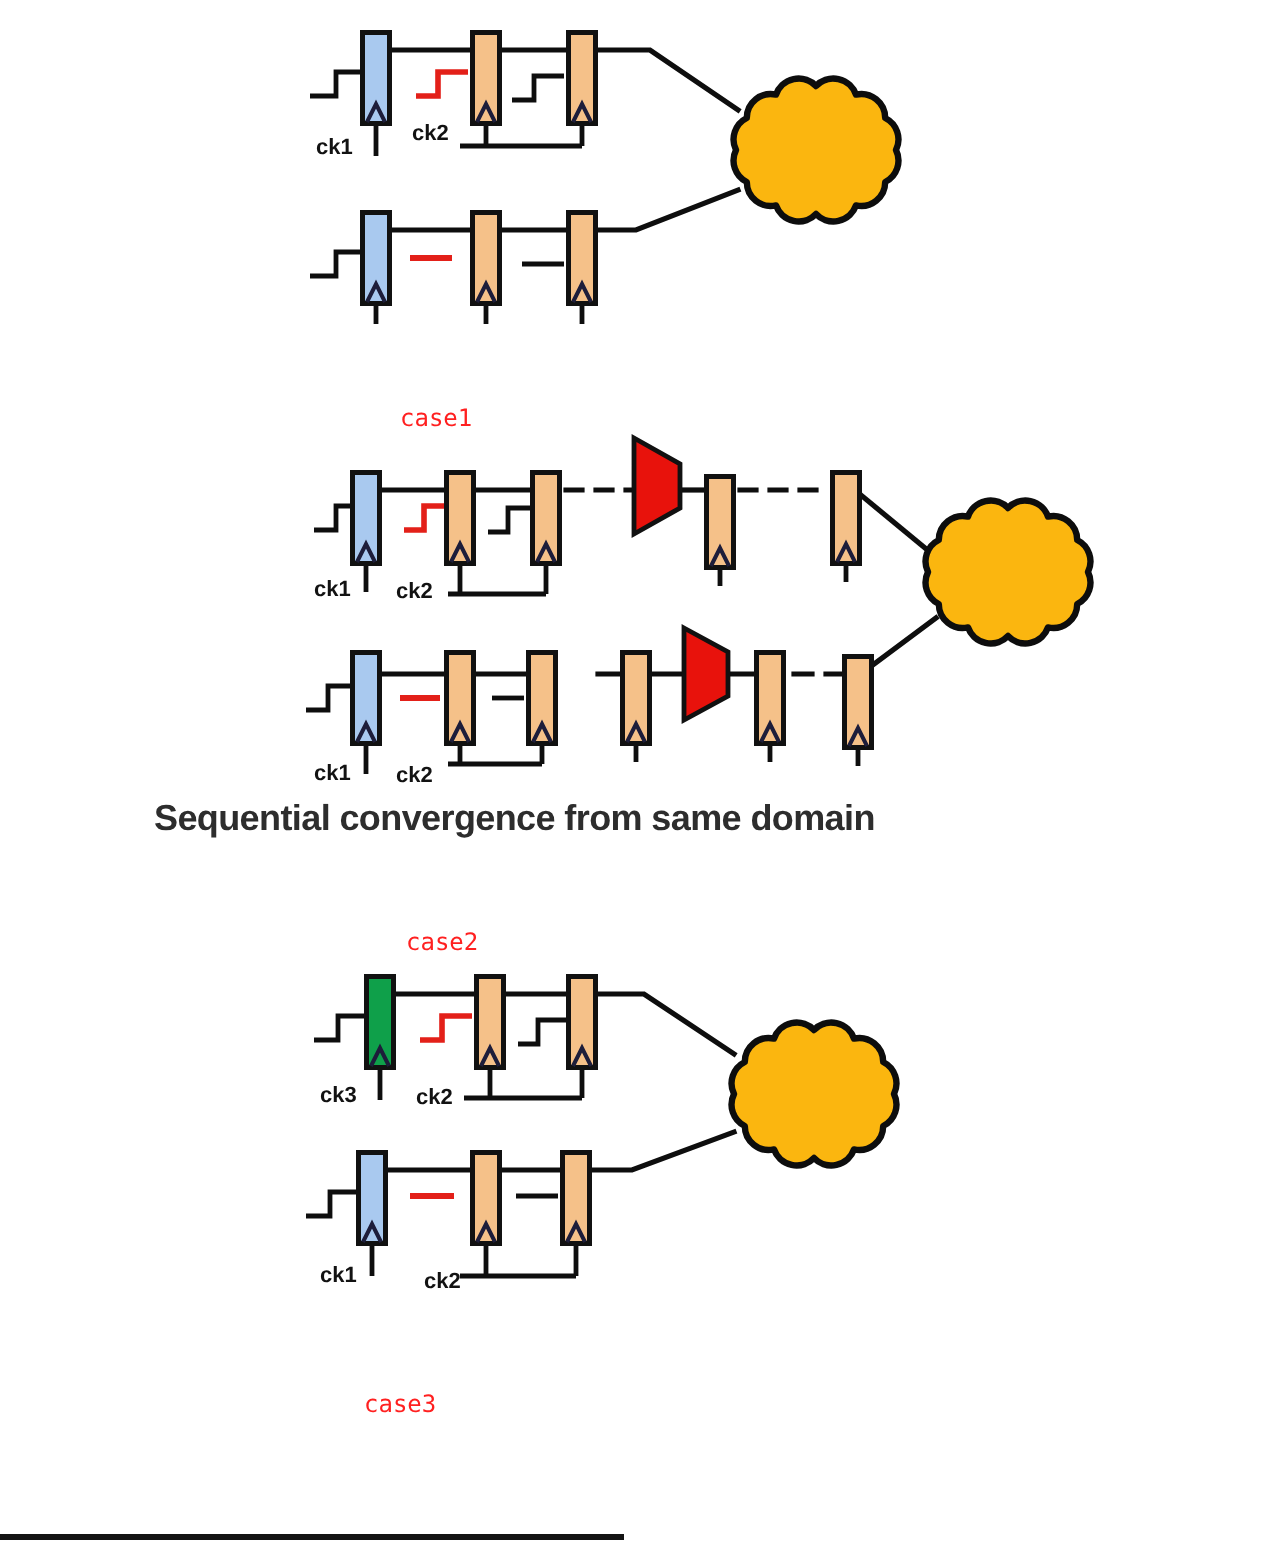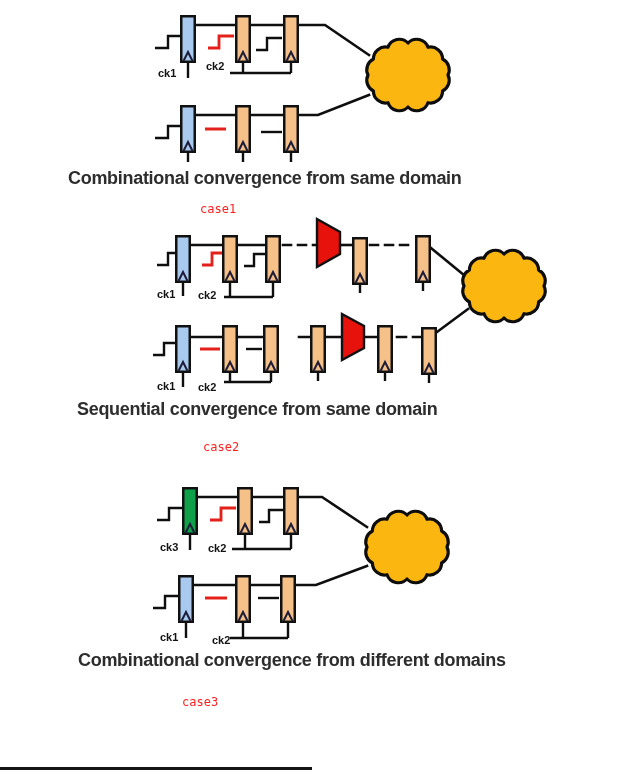--- a/index.html
+++ b/index.html
@@ -10,21 +10,21 @@
   #svg-case2{top:0px;}
   #svg-case3{top:0px;}
   .caption{position:absolute;font-size:18px;font-weight:600;color:#2d2d2d;
            letter-spacing:-0.3px;white-space:nowrap;}
   #caption-1{left:68px;top:168px;}
   #caption-2{left:77px;top:399px;text-align:right;}
   #caption-3{left:78px;top:650px;}
   .case-label{position:absolute;font-family:"DejaVu Sans Mono",monospace;
               font-size:12px;color:#ff2020;white-space:nowrap;}
   #case-1{left:200px;top:202px;}
-  #case-2{left:203px;top:440px;}
+  #case-2{left:203px;top:464px;}
   #case-3{left:182px;top:695px;}
   .figcap{position:absolute;left:2px;top:743px;font-family:"DejaVu Sans",sans-serif;
           font-size:17px;color:#111;white-space:nowrap;}
   .figcap-label{font-weight:800;margin-right:9px;letter-spacing:0.2px;}
   .figcap-rule{position:absolute;left:0px;top:767px;width:312px;height:3px;background:#141414;}
   .wire{stroke:#0e0e0e;stroke-width:2.6;fill:none;stroke-linecap:square;}
   .wire-thin{stroke:#0e0e0e;stroke-width:2.4;fill:none;}
   .cklabel{font:600 11px "Liberation Sans",sans-serif;fill:#121212;}
 </style>
 </head>
@@ -69,21 +69,20 @@
       <path class="wire-thin" d="M261,132 H282"></path>
       <path class="wire-thin" d="M188,153 V162 M243,153 V162 M291,153 V162"></path>
     </g>
     <use href="#ff" x="180" y="105" fill="#a9c9ef"></use>
     <use href="#ff" x="235" y="105" fill="#f5c189"></use>
     <use href="#ff" x="283" y="105" fill="#f5c189"></use>
 
     <use href="#cloud" x="408" y="75" fill="#fbb60f"></use>
   </svg>
 
-  <div id="caption-1" class="caption">Combinational convergence from same domain</div>
   <div id="case-1" class="case-label">case1</div>
 
   <svg id="svg-case2" width="639" height="400" viewBox="0 0 639 400">
 
     <g>
       <path class="wire" d="M191,245 H222 M238,245 H265"></path>
       <path class="wire" stroke-dasharray="8 7" d="M283,245 H315"></path>
       <path class="wire" d="M340,245 H352"></path>
       <path class="wire" stroke-dasharray="8 7" d="M370,245 H413"></path>
       <path class="wire" d="M431,248 L465,276"></path>
@@ -159,18 +158,17 @@
     </g>
     <use href="#ff" x="178" y="575" fill="#a9c9ef"></use>
     <use href="#ff" x="235" y="575" fill="#f5c189"></use>
     <use href="#ff" x="280" y="575" fill="#f5c189"></use>
     <text class="cklabel" x="160" y="641">ck1</text>
     <text class="cklabel" x="212" y="644">ck2</text>
 
     <use href="#cloud" x="407" y="547" fill="#fbb60f"></use>
   </svg>
 
-  <div id="caption-3" class="caption">Combinational convergence from different domains</div>
   <div id="case-3" class="case-label">case3</div>
 
   <div class="figcap-rule"></div>
 
 </div>
 
 </body></html>

